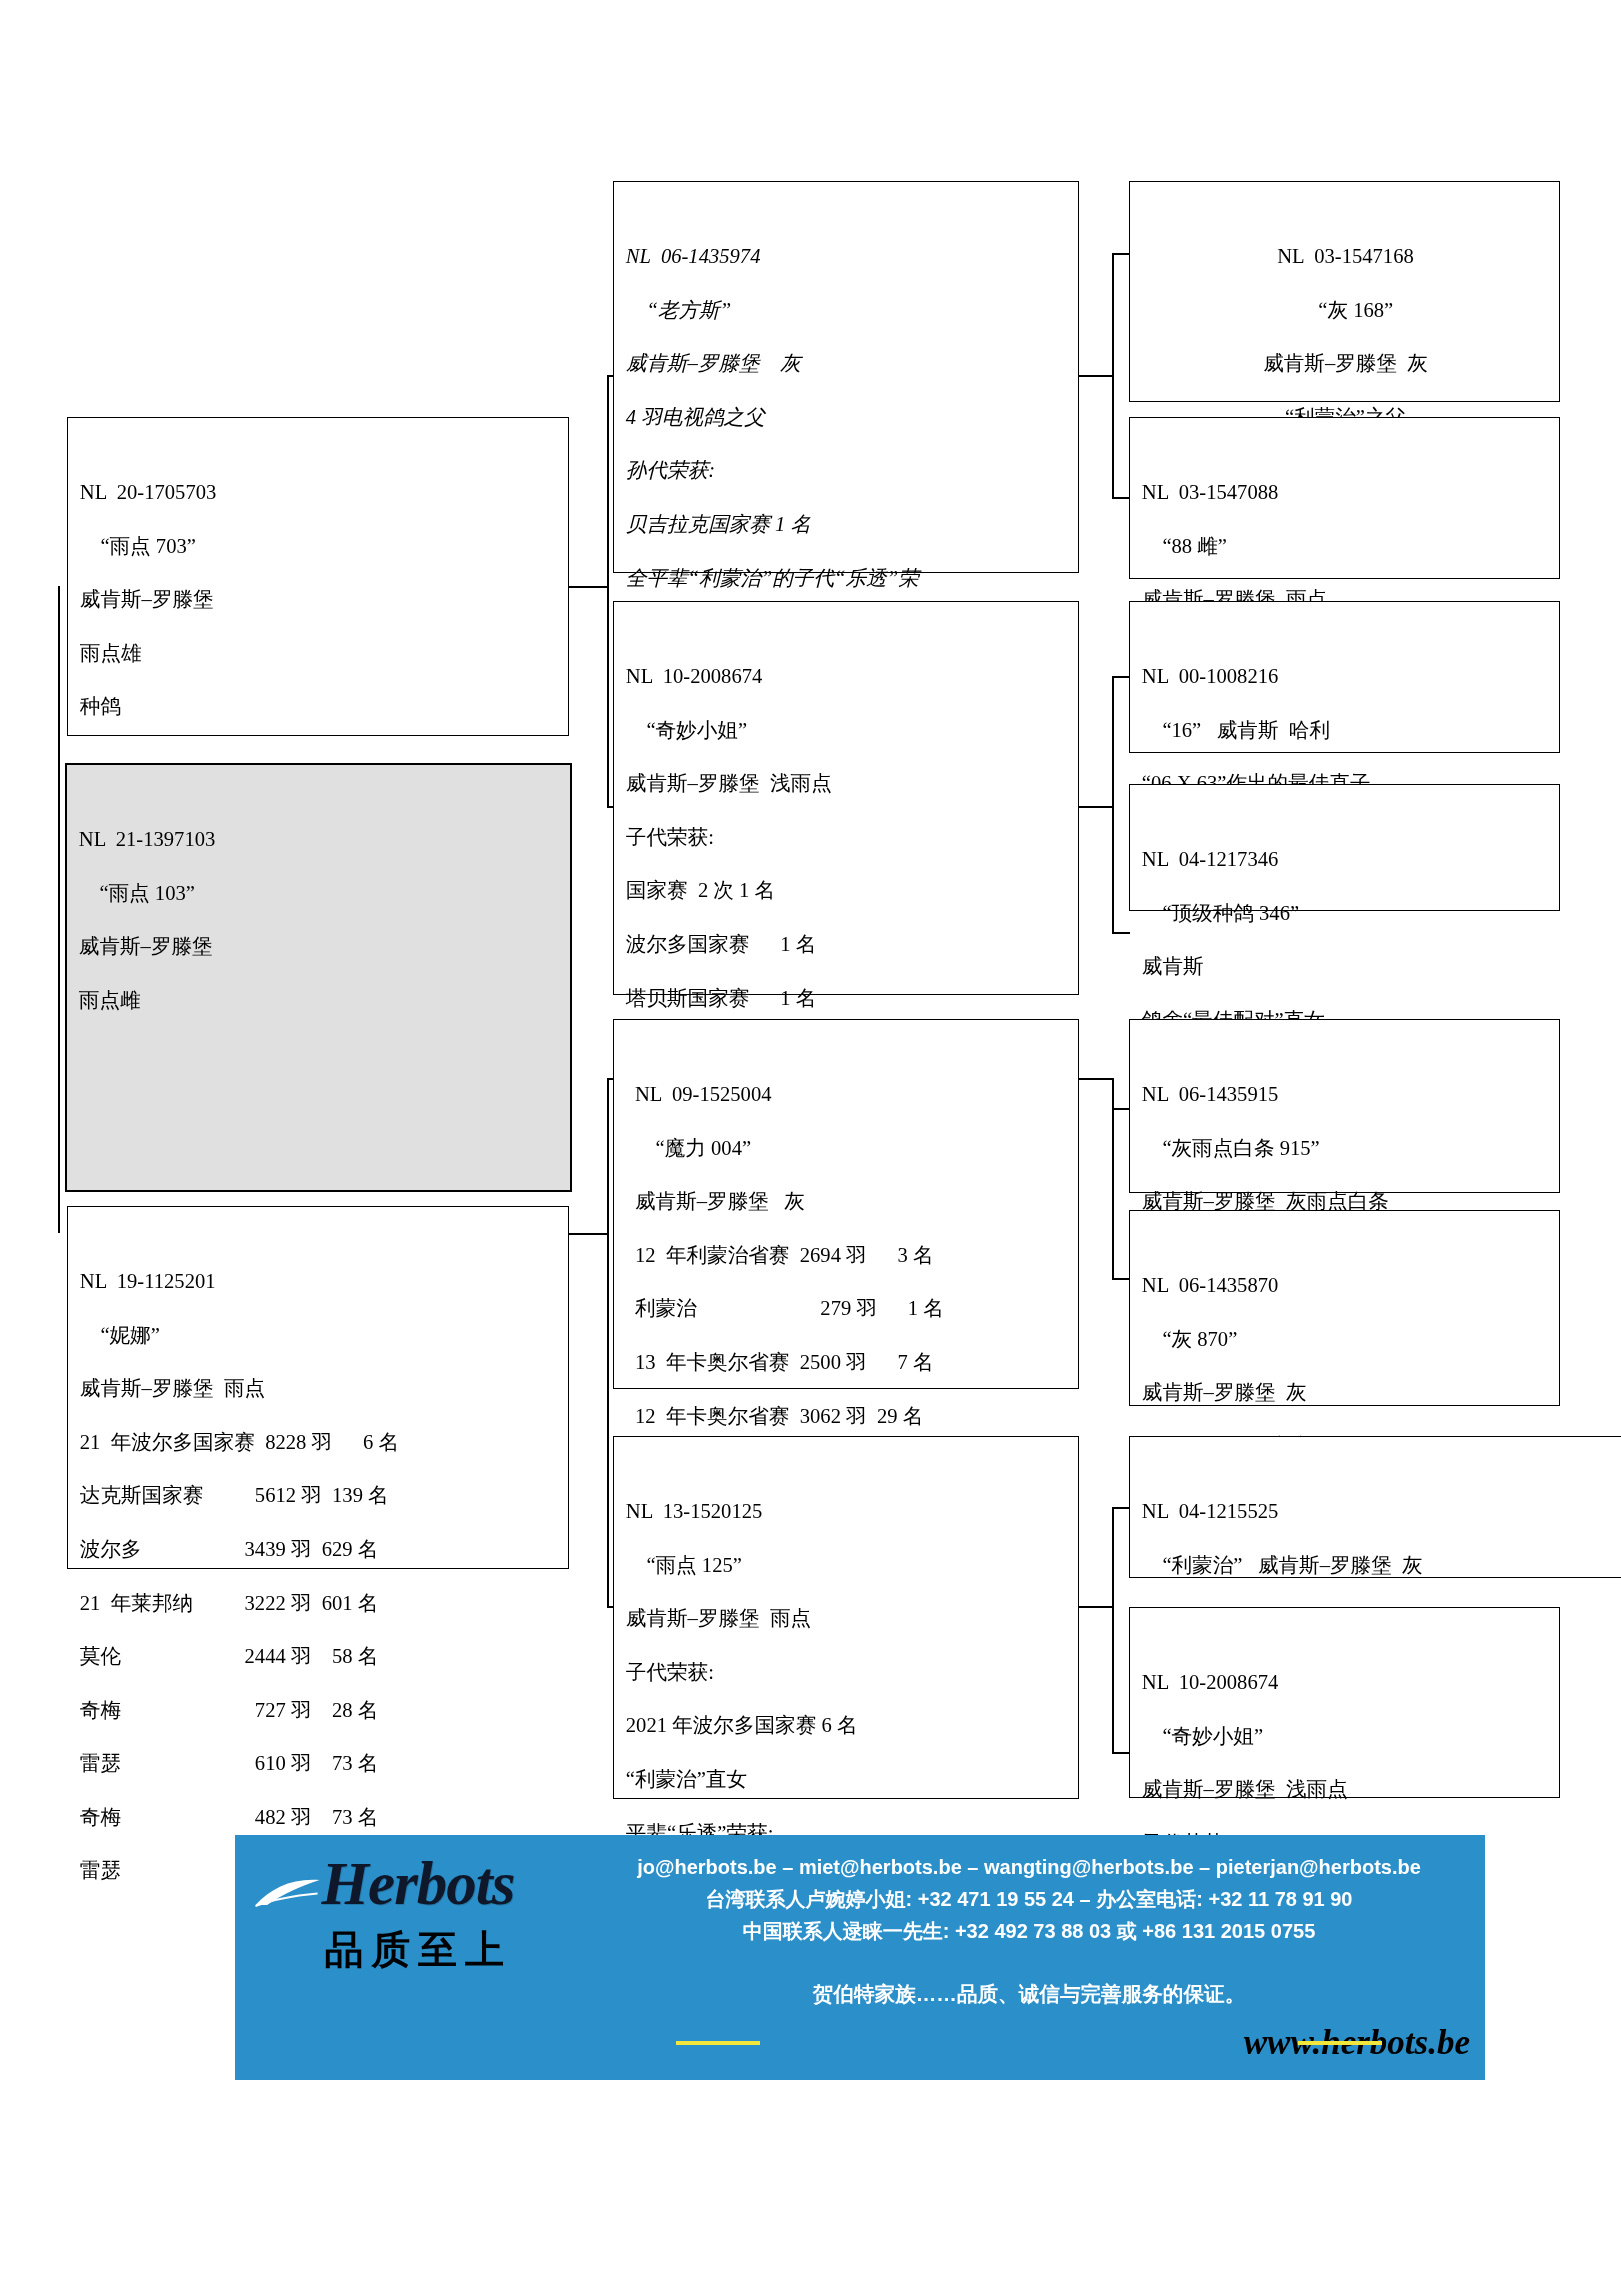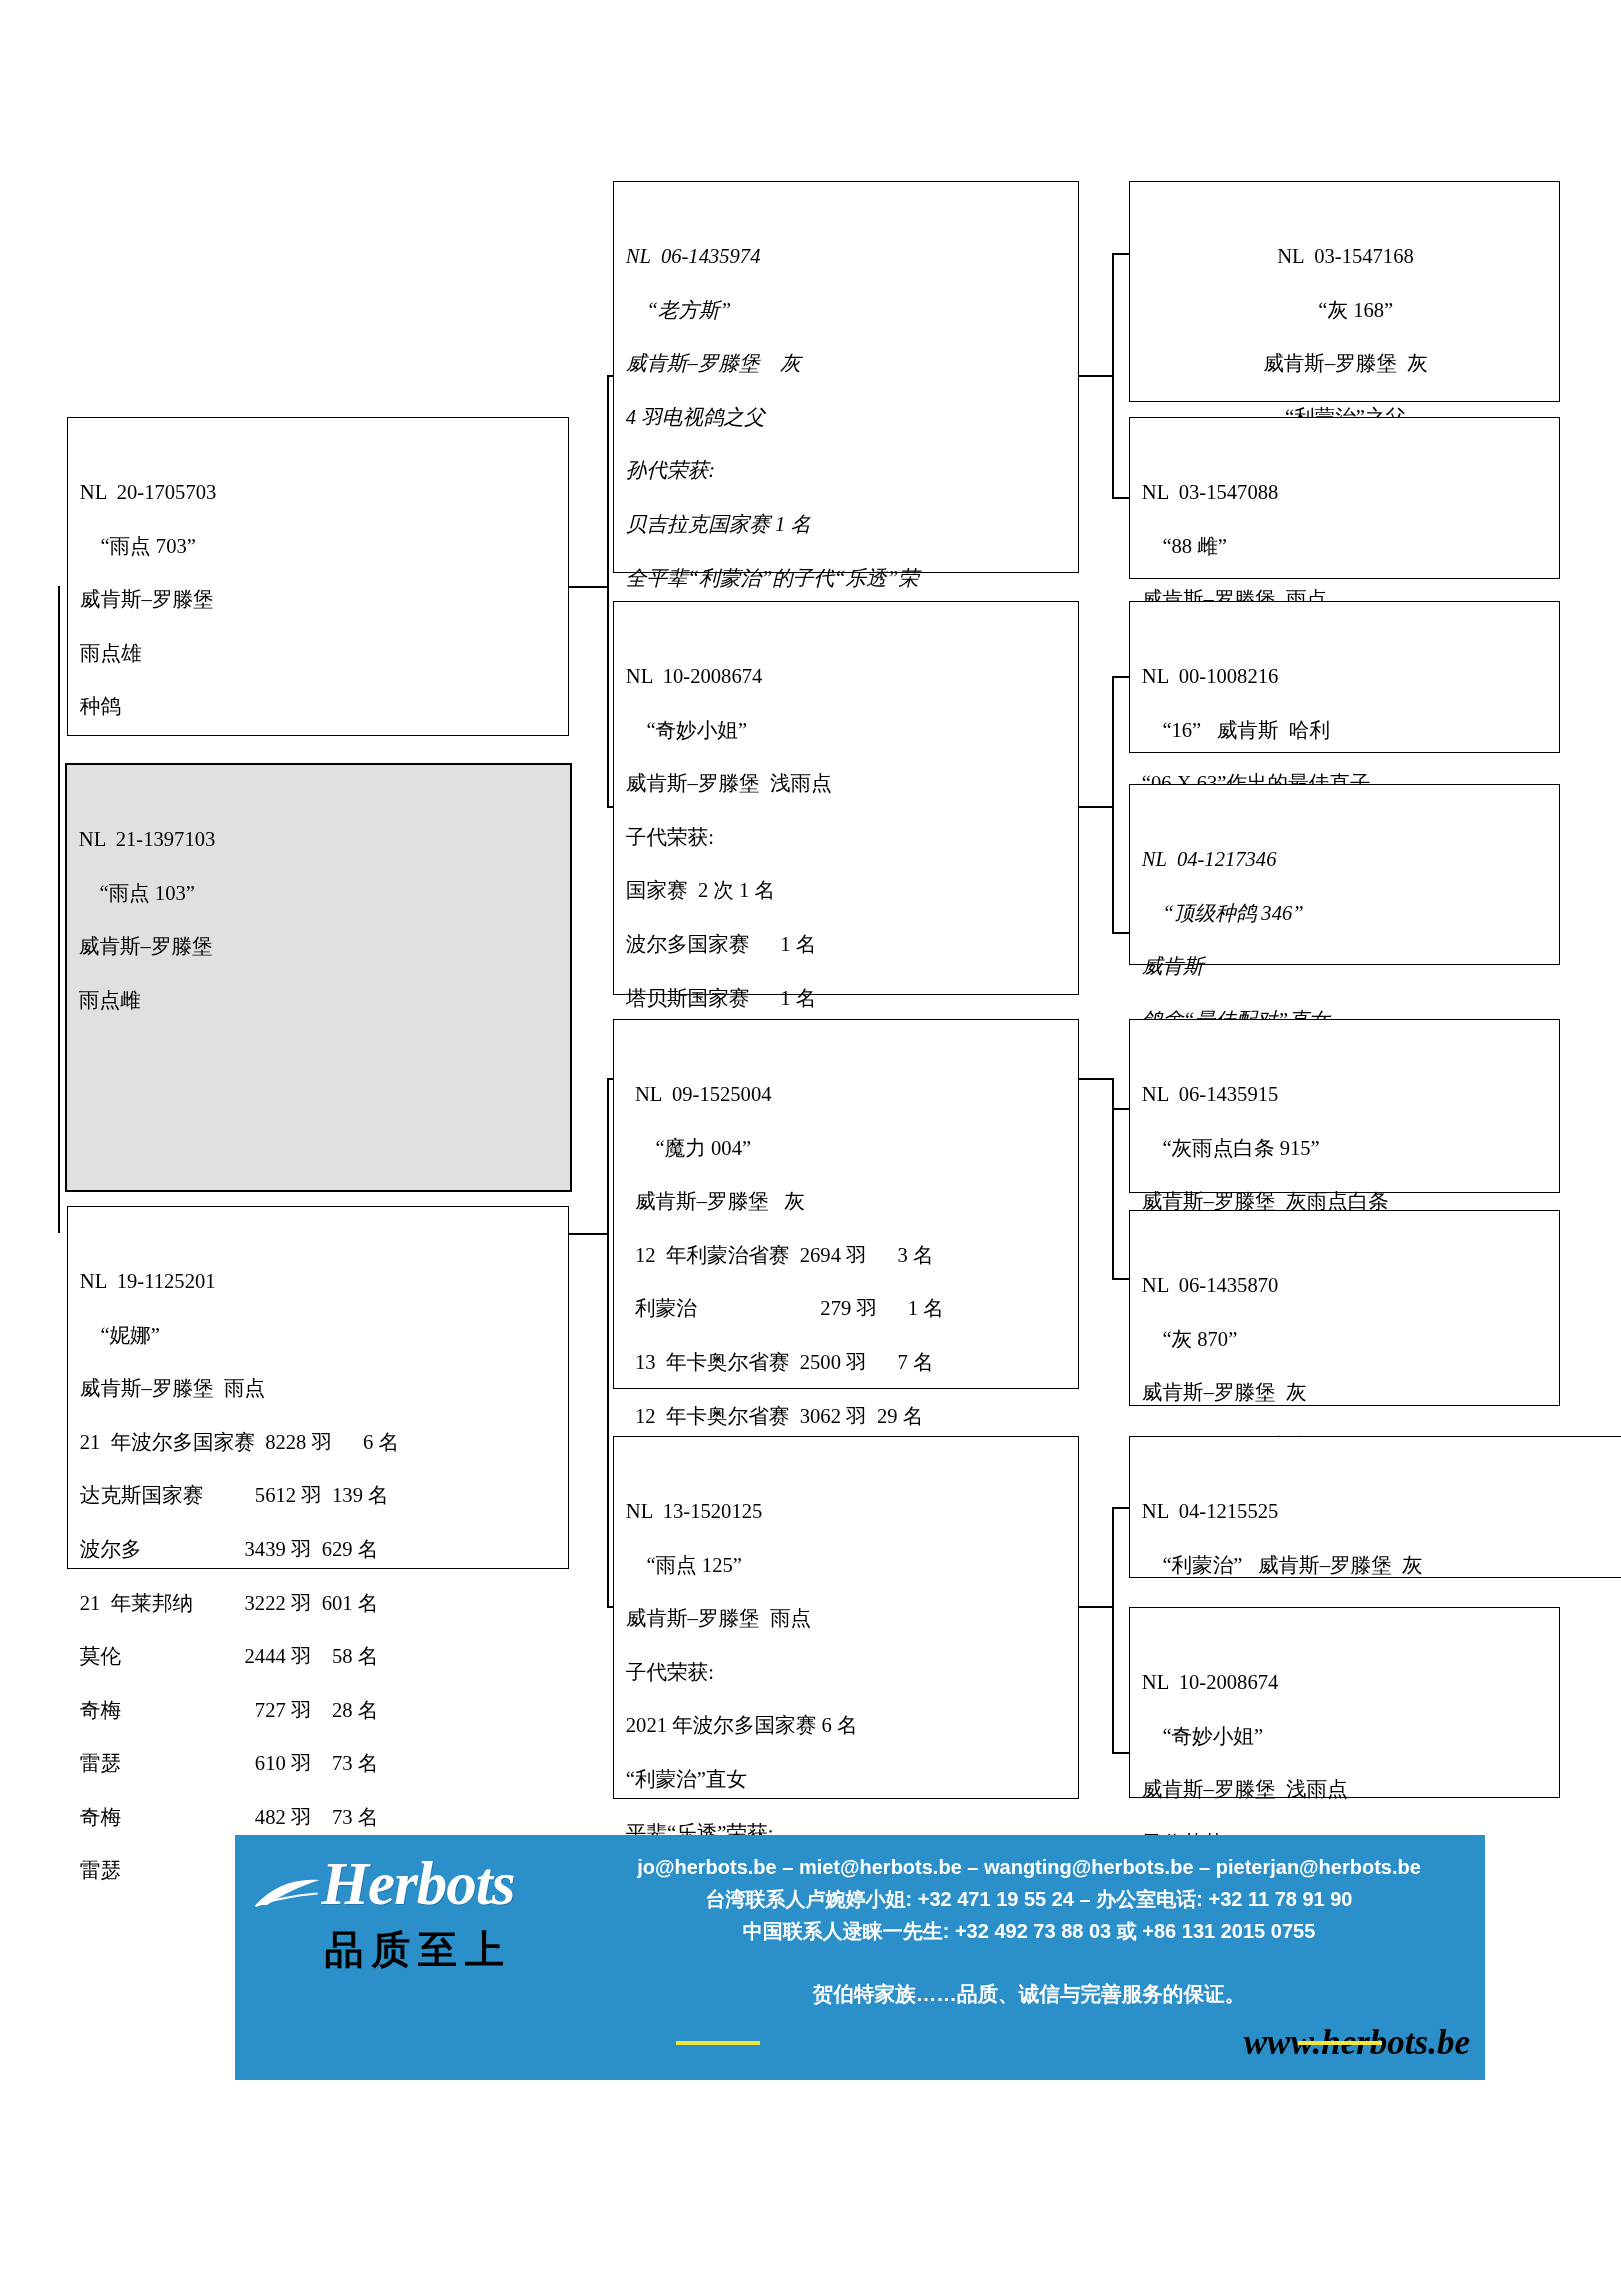--- a/index.html
+++ b/index.html
@@ -63,21 +63,21 @@
     width: 323px;
     text-align: center;
   }
   .banner .logo-script {
     font-family: "Liberation Serif", serif;
     font-style: italic;
     font-weight: bold;
     font-size: 61px;
     letter-spacing: -1px;
     line-height: 1.0;
-    color: #ffffff;
+    color: #0f172a;
     text-shadow: 1px 1px 0 rgba(0,0,0,0.15);
   }
   .banner .logo-cn {
     font-family: "Liberation Sans", sans-serif;
     font-weight: bold;
     font-size: 39px;
     letter-spacing: 7.8px;
     margin-top: 9.8px;
     color: #000000;
   }
@@ -279,21 +279,21 @@
     <br><span>05 年波尔多省赛 8952 羽 1114</span>
     <br><span>名</span>
   </div>
 
   <div class="box" style="left:1129px; top:601px; width:431px; height:152px;">
     <span class="ttl">NL  00-1008216</span>
     <span>“16”   威肯斯  哈利</span>
     <br><span>“06 X 63”作出的最佳直子</span>
   </div>
 
-  <div class="box" style="left:1129px; top:784px; width:431px; height:181px;font-style:italic;">
+  <div class="box" style="left:1129px; top:784px; width:431px; height:127px;">
     <span class="ttl">NL  04-1217346</span>
     <span>“顶级种鸽 346”</span>
     <br><span>威肯斯</span>
     <br><span>鸽舍“最佳配对”直女</span>
   </div>
 
   <div class="box" style="left:1129px; top:1019px; width:431px; height:174px;">
     <span class="ttl">NL  06-1435915</span>
     <span>“灰雨点白条 915”</span>
     <br><span>威肯斯–罗滕堡  灰雨点白条</span>

